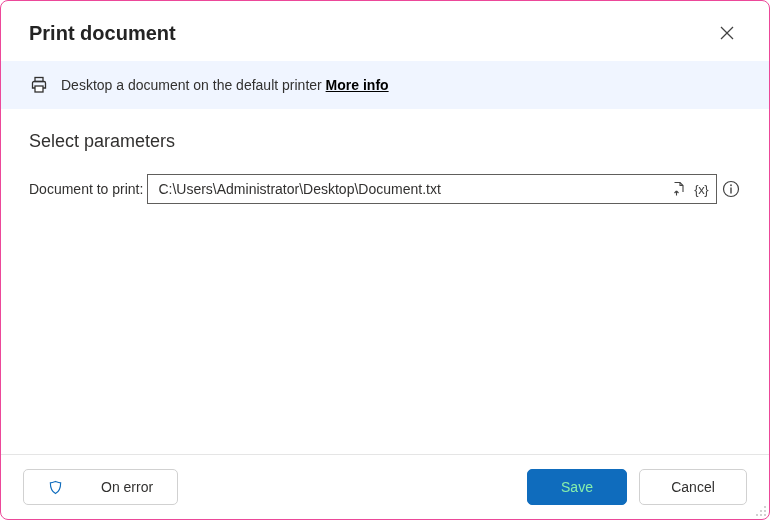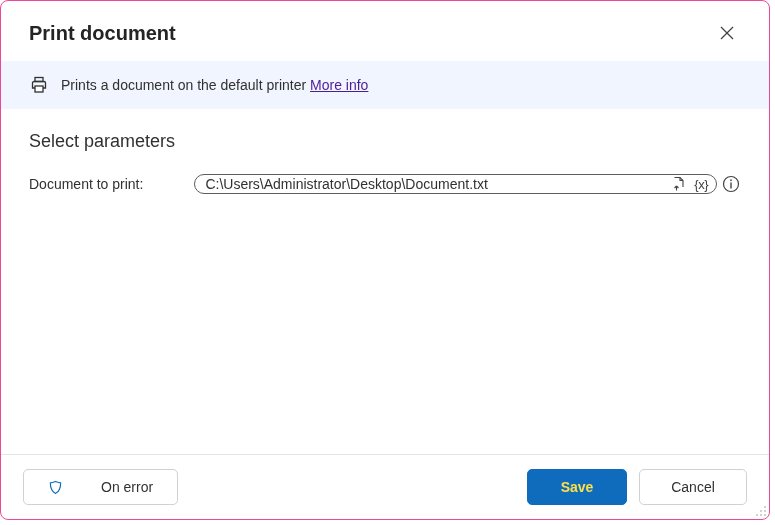--- a/index.html
+++ b/index.html
@@ -58,23 +58,24 @@
       height: 20px;
       display: flex;
       align-items: center;
       justify-content: center;
     }
     .info-text {
       font-size: 14px;
       color: #323130;
     }
     .more-info-link {
-      color: #4c1d95;
+      color: #000000;
       text-decoration: underline;
       cursor: pointer;
+      font-weight: bold;
     }
     .content {
       flex: 1;
       padding: 22px 28px;
     }
     .section-title {
       font-size: 18px;
       font-weight: 400;
       color: #323130;
       margin-bottom: 22px;
@@ -88,24 +89,23 @@
       font-size: 14px;
       color: #323130;
       white-space: nowrap;
     }
     .input-wrapper {
       flex: 1;
       position: relative;
       display: flex;
       align-items: center;
       border: 1px solid #605e5c;
-      border-radius: 12px;
-      height: 20px;
-      background: #fff;
-      margin-left: 47px;
+      border-radius: 0;
+      height: 30px;
+      background: #fff;
     }
     .param-input {
       flex: 1;
       border: none;
       outline: none;
       padding: 0 10px;
       font-size: 14px;
       font-family: inherit;
       background: transparent;
       color: #323130;
@@ -162,22 +162,22 @@
     }
     .btn-secondary {
       background: #fff;
       border: 1px solid #d1d1d1;
       color: #323130;
       gap: 38px;
     }
     .btn-primary {
       background: #0f6cbd;
       border: 1px solid #0f6cbd;
-      color: #fde047;
-      font-weight: 700;
+      color: #86efac;
+      font-weight: 400;
       min-width: 100px;
     }
     .footer-right {
       display: flex;
       gap: 12px;
     }
     .on-error-btn {
       min-width: 120px;
     }
     .cancel-btn {
@@ -208,21 +208,21 @@
 
   <div class="info-banner">
     <span class="printer-icon">
       <svg width="20" height="20" viewBox="0 0 20 20" fill="none" stroke="#323130" stroke-width="1.3">
         <rect x="6" y="2.5" width="8" height="4"></rect>
         <path d="M5 6.5 H15 A1.5 1.5 0 0 1 16.5 8 V13 H3.5 V8 A1.5 1.5 0 0 1 5 6.5 Z"></path>
         <rect x="6" y="11" width="8" height="6" fill="#fff"></rect>
       </svg>
     </span>
     <span class="info-text">
-      <span>Prints a document on the default printer </span><a class="more-info-link">More info</a>
+      <span>Desktop a document on the default printer </span><a class="more-info-link">More info</a>
     </span>
   </div>
 
   <div class="content">
     <div class="section-title">Select parameters</div>
     <div class="param-row">
       <span class="param-label">Document to print:</span>
       <div class="input-wrapper">
         <input class="param-input" type="text" value="C:\Users\Administrator\Desktop\Document.txt" style="">
         <div class="input-icons">

